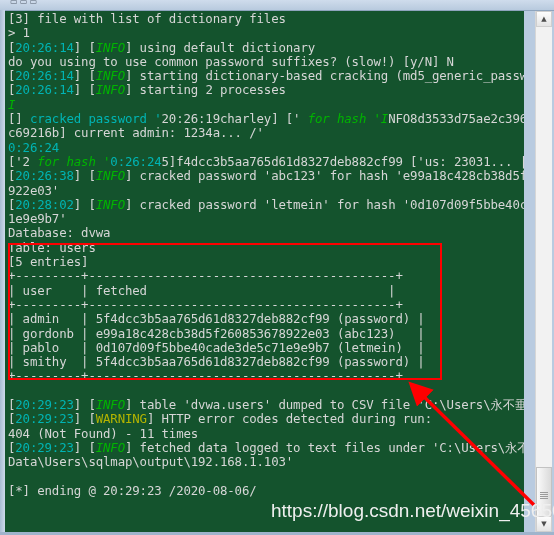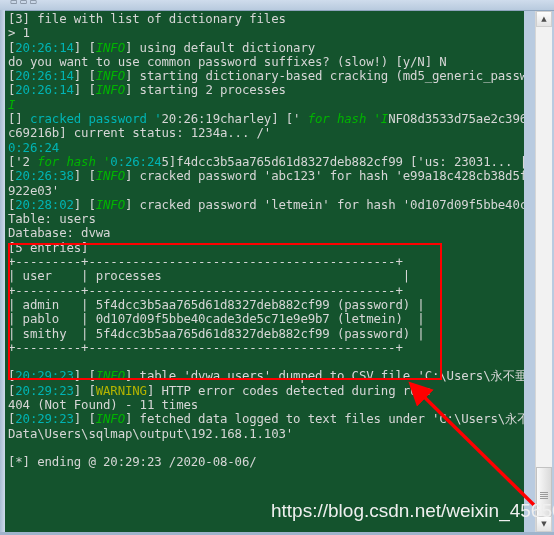--- a/index.html
+++ b/index.html
@@ -149,38 +149,40 @@
     <div class="tb-glyphs">▭ ▭ ▭</div>
   </div>
   <div class="win-frame-left"></div>
   <div class="win-frame-bottom"></div>
 
   <div class="console">
     <div class="lines" id="console-lines">
         <div class="ln"><span class="w">[3] file with list of dictionary files</span></div>
         <div class="ln"><span class="w">&gt; 1</span></div>
         <div class="ln"><span class="w">[</span><span class="c">20:26:14</span><span class="w">] [</span><span class="g">INFO</span><span class="w">] using default dictionary</span></div>
-        <div class="ln"><span class="w">do you want to use common password suffixes? (slow!) [y/N] N</span></div>
+        <div class="ln"><span class="w">do you using to use common password suffixes? (slow!) [y/N] N</span></div>
         <div class="ln"><span class="w">[</span><span class="c">20:26:14</span><span class="w">] [</span><span class="g">INFO</span><span class="w">] starting dictionary-based cracking (md5_generic_passwd)</span></div>
         <div class="ln"><span class="w">[</span><span class="c">20:26:14</span><span class="w">] [</span><span class="g">INFO</span><span class="w">] starting 2 processes</span></div>
         <div class="ln"><span class="g">I</span></div>
         <div class="ln"><span class="w">[] </span><span class="c">cracked password '</span><span class="w">20:26:19charley] ['</span><span class="g"> for hash '</span><span class="g">I</span><span class="w">NFO8d3533d75ae2c3966d7e0d4fc</span></div>
-        <div class="ln"><span class="w">c69216b] current status: 1234a... /'</span></div>
+        <div class="ln"><span class="w">c69216b] current admin: 1234a... /'</span></div>
         <div class="ln"><span class="c">0:26:24</span></div>
         <div class="ln"><span class="w">['2</span><span class="g"> for hash '</span><span class="c">0:26:24</span><span class="w">5]f4dcc3b5aa765d61d8327deb882cf99 ['us: 23031... |</span></div>
         <div class="ln"><span class="w">[</span><span class="c">20:26:38</span><span class="w">] [</span><span class="g">INFO</span><span class="w">] cracked password 'abc123' for hash 'e99a18c428cb38d5f260853678</span></div>
         <div class="ln"><span class="w">922e03'</span></div>
         <div class="ln"><span class="w">[</span><span class="c">20:28:02</span><span class="w">] [</span><span class="g">INFO</span><span class="w">] cracked password 'letmein' for hash '0d107d09f5bbe40cade3de5c7</span></div>
+        <div class="ln"><span class="w">1e9e9b7'</span></div>
+        <div class="ln"><span class="w">Database: dvwa</span></div>
         <div class="ln"><span class="w">Table: users</span></div>
-        <div class="ln"><span class="w">Database: dvwa</span></div>
         <div class="ln"><span class="w">[5 entries]</span></div>
         <div class="ln"><span class="w">+---------+------------------------------------------+</span></div>
-        <div class="ln"><span class="w">| user    | processes                                 |</span></div>
+        <div class="ln"><span class="w">| user    | fetched                                 |</span></div>
         <div class="ln"><span class="w">+---------+------------------------------------------+</span></div>
         <div class="ln"><span class="w">| admin   | 5f4dcc3b5aa765d61d8327deb882cf99 (password) |</span></div>
+        <div class="ln"><span class="w">| gordonb | e99a18c428cb38d5f260853678922e03 (abc123)   |</span></div>
         <div class="ln"><span class="w">| pablo   | 0d107d09f5bbe40cade3de5c71e9e9b7 (letmein)  |</span></div>
         <div class="ln"><span class="w">| smithy  | 5f4dcc3b5aa765d61d8327deb882cf99 (password) |</span></div>
         <div class="ln"><span class="w">+---------+------------------------------------------+</span></div>
         <div class="ln"><span class="blank"> </span></div>
         <div class="ln"><span class="w">[</span><span class="c">20:29:23</span><span class="w">] [</span><span class="g">INFO</span><span class="w">] table 'dvwa.users' dumped to CSV file 'C:\Users\永不垂头\AppDa</span></div>
         <div class="ln"><span class="w">[</span><span class="c">20:29:23</span><span class="w">] [</span><span class="y">WARNING</span><span class="w">] HTTP error codes detected during run:</span></div>
         <div class="ln"><span class="w">404 (Not Found) - 11 times</span></div>
         <div class="ln"><span class="w">[</span><span class="c">20:29:23</span><span class="w">] [</span><span class="g">INFO</span><span class="w">] fetched data logged to text files under 'C:\Users\永不垂头\App</span></div>
         <div class="ln"><span class="w">Data\Users\sqlmap\output\192.168.1.103'</span></div>
         <div class="ln"><span class="blank"> </span></div>

